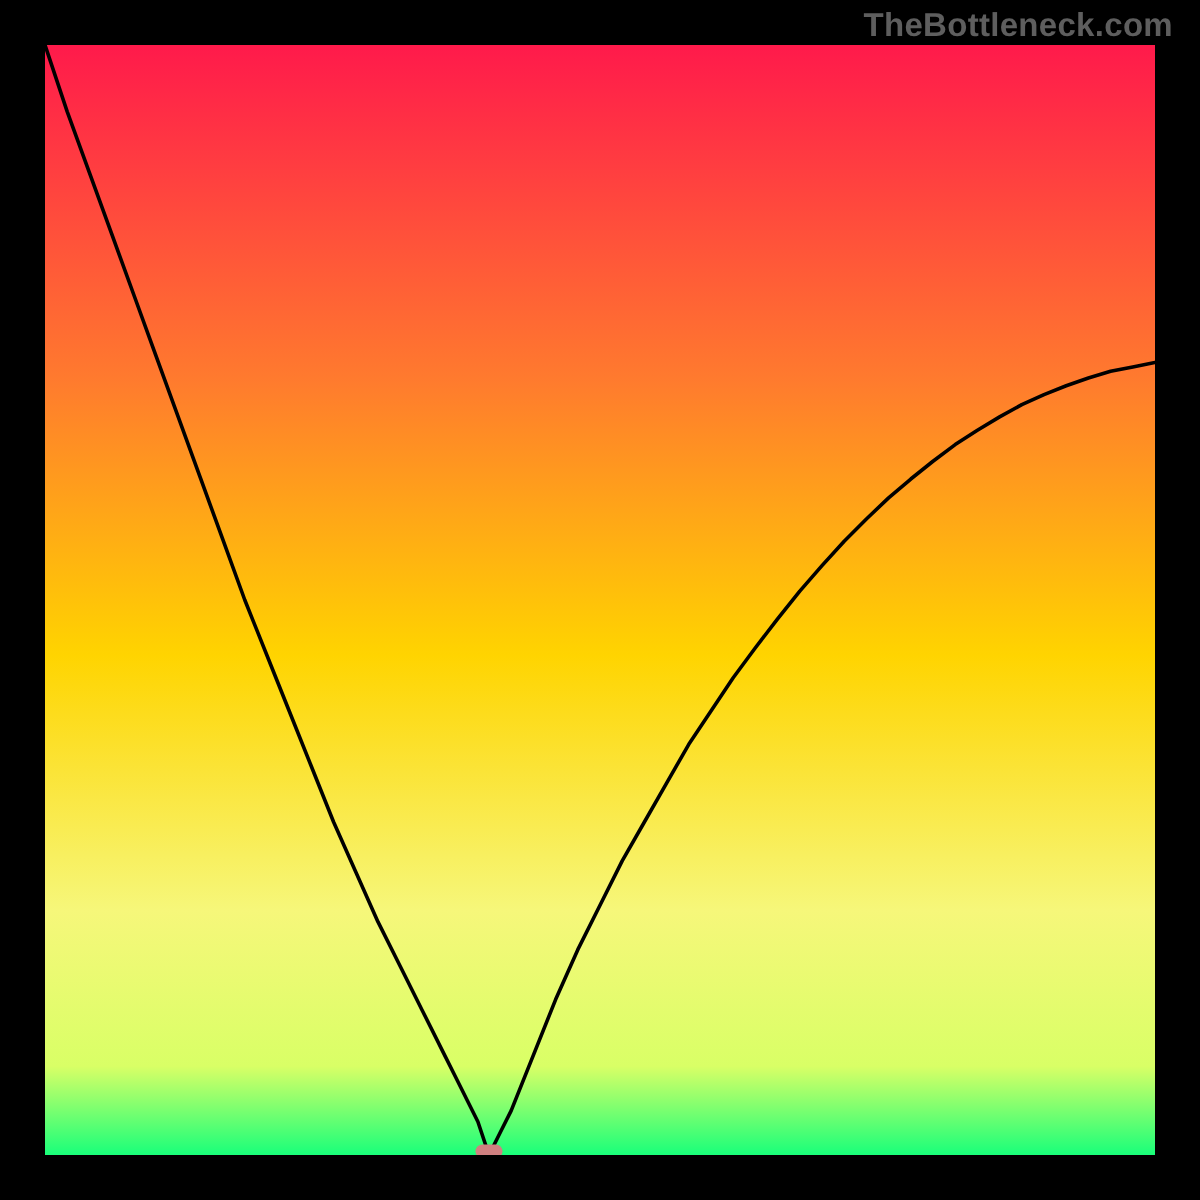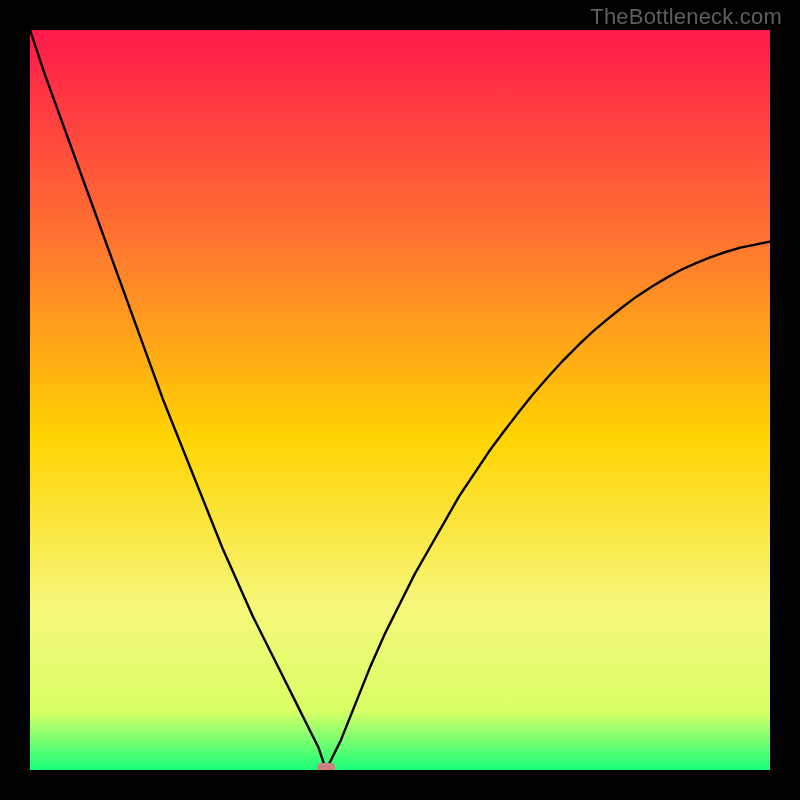--- a/index.html
+++ b/index.html
@@ -16,21 +16,21 @@
     width: 800px;
     height: 800px;
     background: #000;
   }
   .watermark {
     position: absolute;
     top: 4px;
     right: 18px;
     color: #5e5e5e;
     font-size: 22px;
-    font-weight: 400;
+    font-weight: 700;
     letter-spacing: 0.2px;
     z-index: 10;
     user-select: none;
   }
   .plot {
     position: absolute;
     left: 30px;
     top: 30px;
     width: 740px;
     height: 740px;

